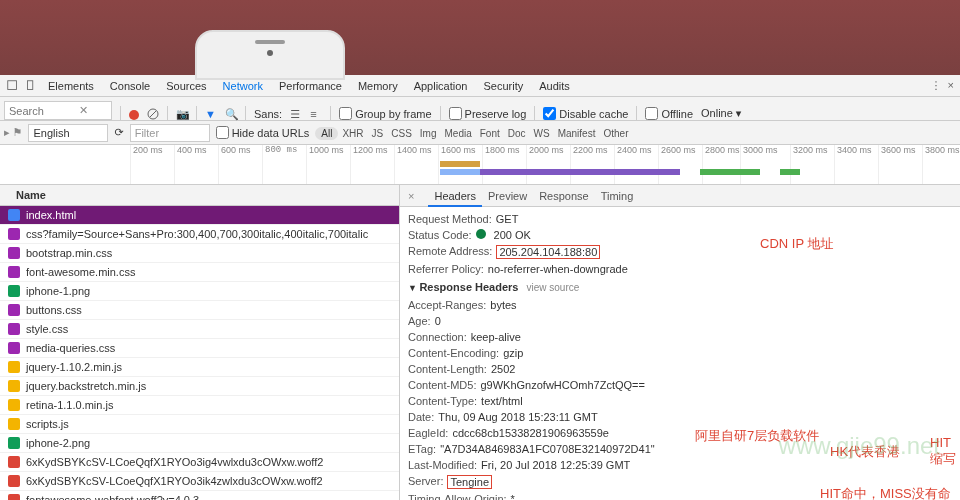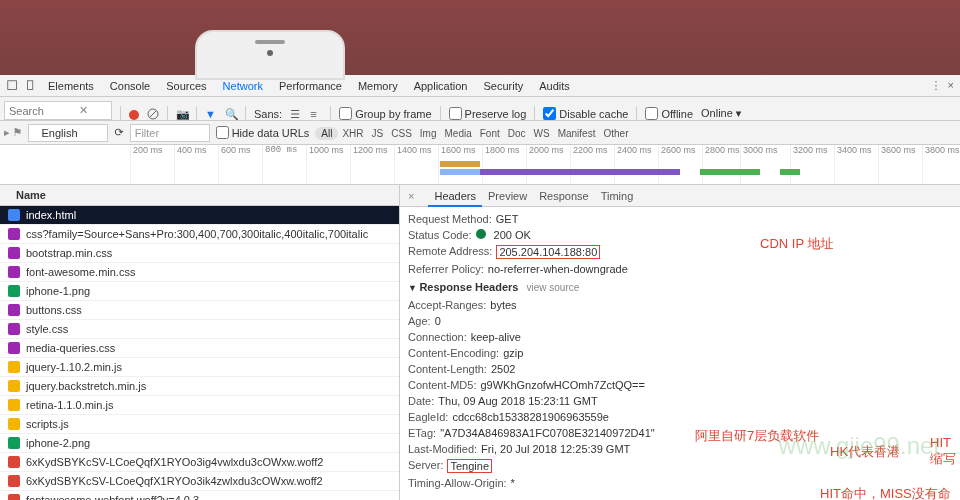--- a/index.html
+++ b/index.html
@@ -15,31 +15,31 @@
 .tabs-right{margin-left:auto;display:flex;gap:6px;padding-right:6px;color:#666}
 .toolbar{display:flex;align-items:flex-end;height:24px;border-bottom:1px solid #ccc;background:#f3f3f3;padding:0 4px;gap:8px}
 .search-box{display:flex;align-items:center;border:1px solid #ccc;background:#fff;padding:2px 4px;width:108px}
 .search-box input{border:none;outline:none;width:70px;font-size:11px}
 .rec{width:10px;height:10px;border-radius:50%;background:#d43;display:inline-block}
 .icon-sm{width:12px;height:12px;display:inline-block;color:#5a5a5a}
 .divider{width:1px;height:14px;background:#ccc}
 .cb{display:flex;align-items:center;gap:3px}
 .cb input{margin:0}
 .toolbar2{display:flex;align-items:center;height:24px;border-bottom:1px solid #ccc;background:#f3f3f3;padding:0 4px;gap:6px}
-.dropdown{border:1px solid #ccc;background:#fff;padding:2px 12px;min-width:80px}
+.dropdown{border:1px solid #ccc;background:#fff;padding:2px 4px;min-width:80px}
 .filter-pill{background:#e0e0e0;border-radius:8px;padding:1px 6px;font-size:10px}
 .filter-item{padding:1px 4px;font-size:10px;color:#555;cursor:pointer}
 .timeline{height:40px;border-bottom:1px solid #ccc;background:#fff;position:relative;overflow:hidden}
 .tick{position:absolute;top:0;font-size:9px;color:#888;border-left:1px solid #eee;height:100%;padding-left:2px}
 .tl-bar{position:absolute;height:6px;background:#8ab4f8}
 .main{display:flex;height:320px}
 .left{width:400px;border-right:1px solid #ccc;overflow-y:auto}
 .col-header{background:#f3f3f3;border-bottom:1px solid #ccc;padding:4px 16px;font-weight:bold}
 .row{padding:3px 8px;border-bottom:1px solid #f0f0f0;display:flex;align-items:center;gap:6px;cursor:pointer}
-.row.selected{background:#0f172a;color:#fff}
+.row.selected{background:#701a75;color:#fff}
 .file-icon{width:12px;height:12px;display:inline-block;background:#999;border-radius:2px}
 .file-icon.doc{background:#4285f4}
 .file-icon.css{background:#9c27b0}
 .file-icon.js{background:#f4b400}
 .file-icon.img{background:#0f9d58}
 .file-icon.font{background:#db4437}
 .right{flex:1;overflow-y:auto;position:relative}
 .detail-tabs{display:flex;border-bottom:1px solid #ccc;background:#f3f3f3;padding:0 4px;gap:10px;align-items:center;height:22px}
 .dtab{padding:3px 6px;cursor:pointer;color:#555}
 .dtab.active{border-bottom:2px solid #1a73e8;color:#333}
@@ -276,20 +276,24 @@
           </div>
           <div class="hdr-line">
             <span class="hdr-k">Content-Length:</span>
             <span class="hdr-v">2502</span>
           </div>
           <div class="hdr-line">
             <span class="hdr-k">Content-MD5:</span>
             <span class="hdr-v">g9WKhGnzofwHCOmh7ZctQQ==</span>
           </div>
           <div class="hdr-line">
+            <span class="hdr-k">Content-Type:</span>
+            <span class="hdr-v">text/html</span>
+          </div>
+          <div class="hdr-line">
             <span class="hdr-k">Date:</span>
             <span class="hdr-v">Thu, 09 Aug 2018 15:23:11 GMT</span>
           </div>
           <div class="hdr-line">
             <span class="hdr-k">EagleId:</span>
             <span class="hdr-v">cdcc68cb15338281906963559e</span>
           </div>
           <div class="hdr-line">
             <span class="hdr-k">ETag:</span>
             <span class="hdr-v">"A7D34A846983A1FC0708E32140972D41"</span>

